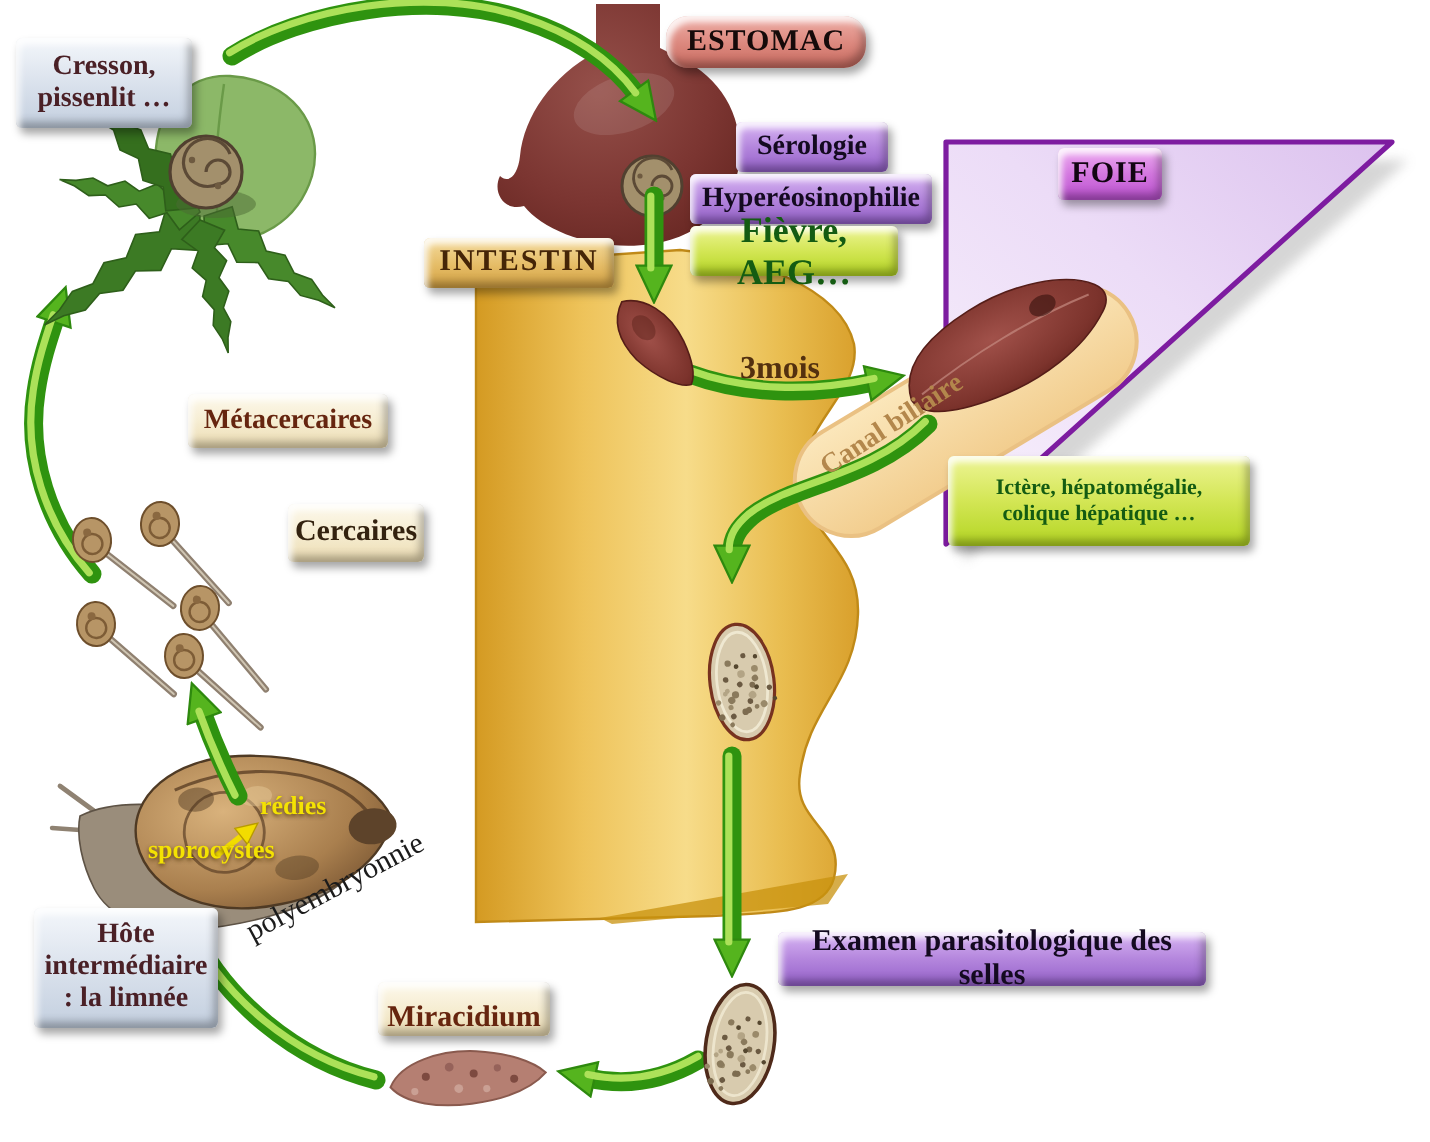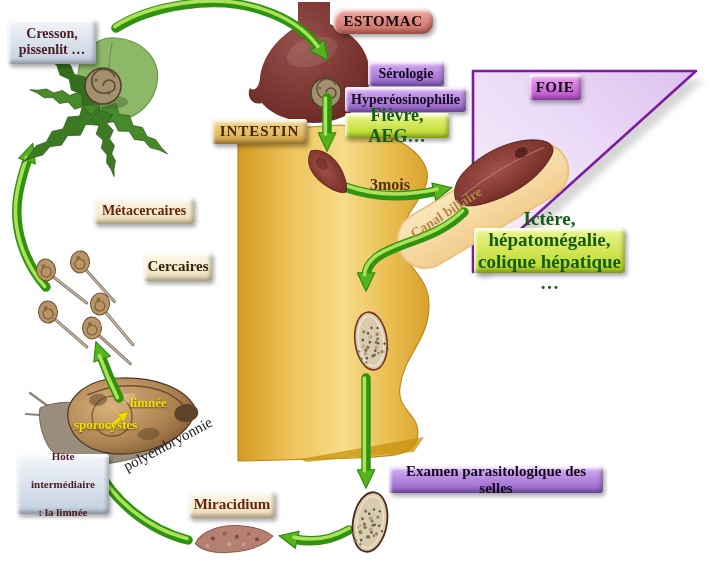--- a/index.html
+++ b/index.html
@@ -289,41 +289,41 @@
 </div>
 
 <div class="plainlbl" style="left:370px;top:176px;font-size:16px;color:#53300f;">
   <span>3mois</span>
 </div>
 
 <div class="plainlbl" style="left:402px;top:234px;width:106px;transform:rotate(-33deg);transform-origin:0 50%;color:#b3874c;font-size:14px;text-align:center;">
   <span>Canal biliaire</span>
 </div>
 
-<div class="box box-green" style="left:474px;top:228px;width:151px;height:45px;font-size:19px;">
+<div class="box box-green" style="left:474px;top:228px;width:151px;height:45px;font-size:11px;">
   <span>Ictère, hépatomégalie,</span>
   <span>colique hépatique …</span>
 </div>
 
 <div class="box box-purple" style="left:389px;top:466px;width:214px;height:27px;font-size:15px;">
   <span>Examen parasitologique des selles</span>
 </div>
 
-<div class="box box-cream" style="left:189px;top:491px;width:86px;height:27px;font-size:15px;">
+<div class="box box-cream" style="left:189px;top:491px;width:86px;height:27px;font-size:15px;justify-content:flex-end;">
   <span>Miracidium</span>
 </div>
 
-<div class="box box-bluegray" style="left:17px;top:454px;width:92px;height:60px;font-size:11px;gap:16px;">
+<div class="box box-bluegray" style="left:17px;top:454px;width:92px;height:60px;font-size:14px;">
   <span>Hôte</span>
   <span>intermédiaire</span>
   <span>: la limnée</span>
 </div>
 
 <div class="ylabel" style="left:130px;top:395px;font-size:13px;">
-  <span>limnée</span>
+  <span>rédies</span>
 </div>
 
 <div class="ylabel" style="left:74px;top:417px;font-size:13px;">
   <span>sporocystes</span>
 </div>
 
 <div class="plainlbl" style="left:102px;top:436px;width:132px;transform:rotate(-28deg);font-size:15px;color:#1b1b1b;text-align:center;font-weight:normal;">
   <span>polyembryonnie</span>
 </div>
 

